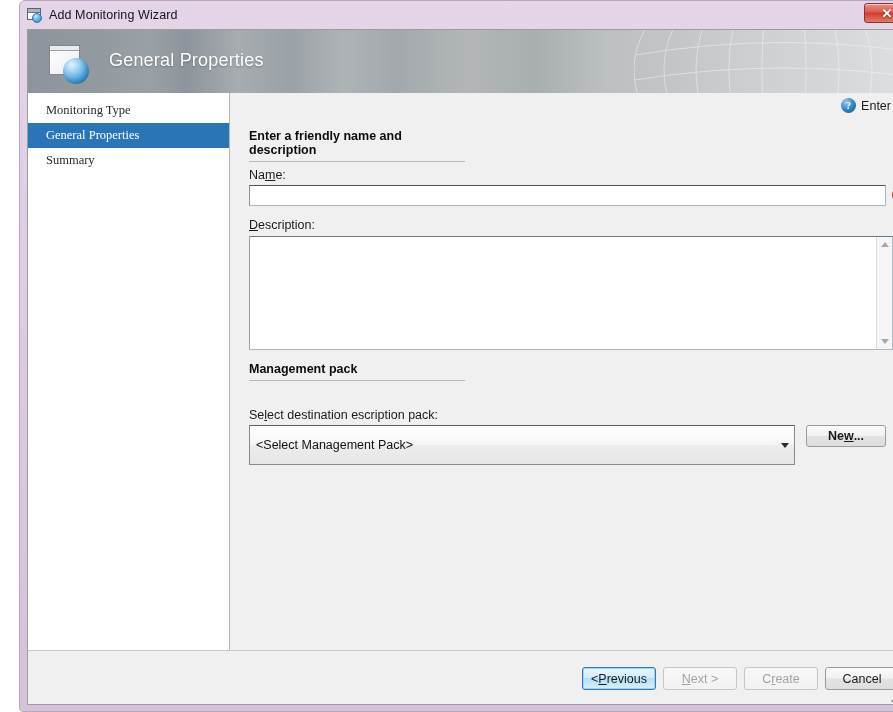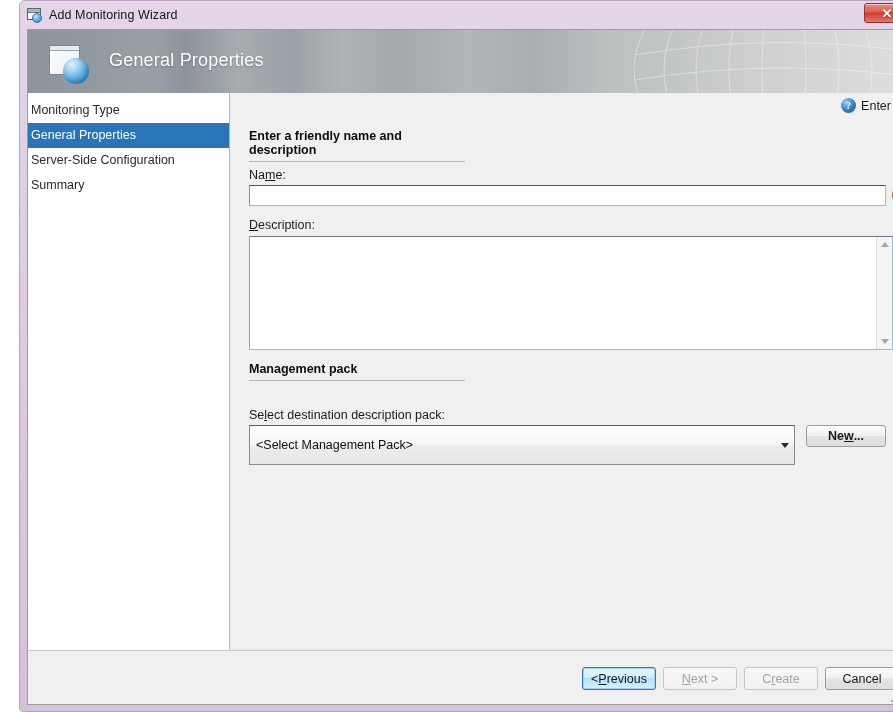--- a/index.html
+++ b/index.html
@@ -176,26 +176,27 @@
     width: 202px;
     height: 557px;
     background: #ffffff;
     border-right: 1px solid #b5b5b5;
     box-sizing: border-box;
     padding-top: 5px;
   }
   .nav-item {
     height: 25px;
     line-height: 25px;
-    padding-left: 3px;
+    padding-left: 18px;
     font-size: 12.5px;
     color: #2a2a2a;
     white-space: nowrap;
     cursor: pointer;
     box-sizing: border-box;
+    font-family: Liberation Serif, serif;
   }
   .nav-item.selected {
     background: #2a74b8;
     color: #ffffff;
   }
 
   
   #content {
     position: absolute;
     left: 202px; top: 63px;
@@ -466,21 +467,20 @@
       <div id="banner-icon">
         <div class="bi-page"></div>
         <div class="bi-ball"></div>
       </div>
       <div id="banner-title">General Properties</div>
     </div>
 
     <div id="sidebar">
       <div class="nav-item">Monitoring Type</div>
       <div class="nav-item selected">General Properties</div>
-      <div class="nav-item">Server-Side Configuration</div>
       <div class="nav-item">Summary</div>
     </div>
 
     <div id="content">
 
       <div id="help-link">
         <div id="help-icon">?</div>
         <div id="help-text">Enter</div>
       </div>
 
@@ -499,21 +499,21 @@
       <div id="desc-wrap">
         <textarea id="input-desc" placeholder="" style=""></textarea>
         <div id="desc-scrollbar">
           <div class="sb-arrow sb-up"></div>
           <div class="sb-arrow sb-down"></div>
         </div>
       </div>
 
       <div class="section-heading" id="heading-mp">Management pack</div>
 
-      <div class="field-label" id="label-mp"><span>Se</span><span class="acc">l</span><span>ect destination description pack:</span></div>
+      <div class="field-label" id="label-mp"><span>Se</span><span class="acc">l</span><span>ect destination escription pack:</span></div>
 
       <div id="mp-select">
         <div id="mp-select-text">&lt;Select Management Pack&gt;</div>
         <div id="mp-select-arrow">
             <i></i>
           </div>
       </div>
 
       <div class="btn" id="btn-new">
           <span>Ne</span>

